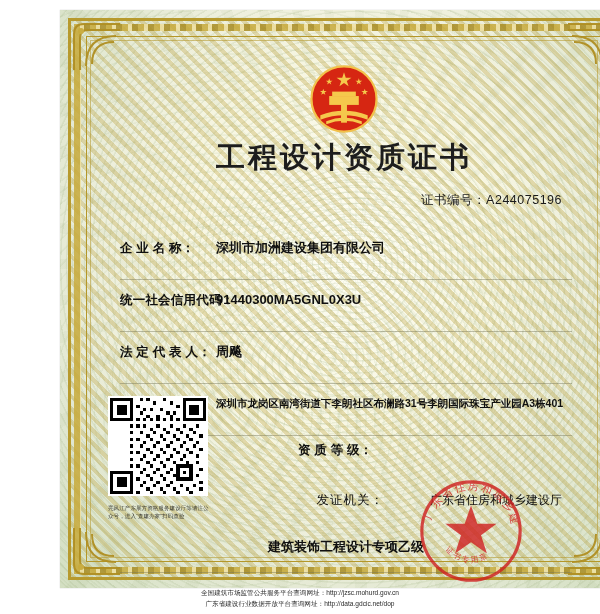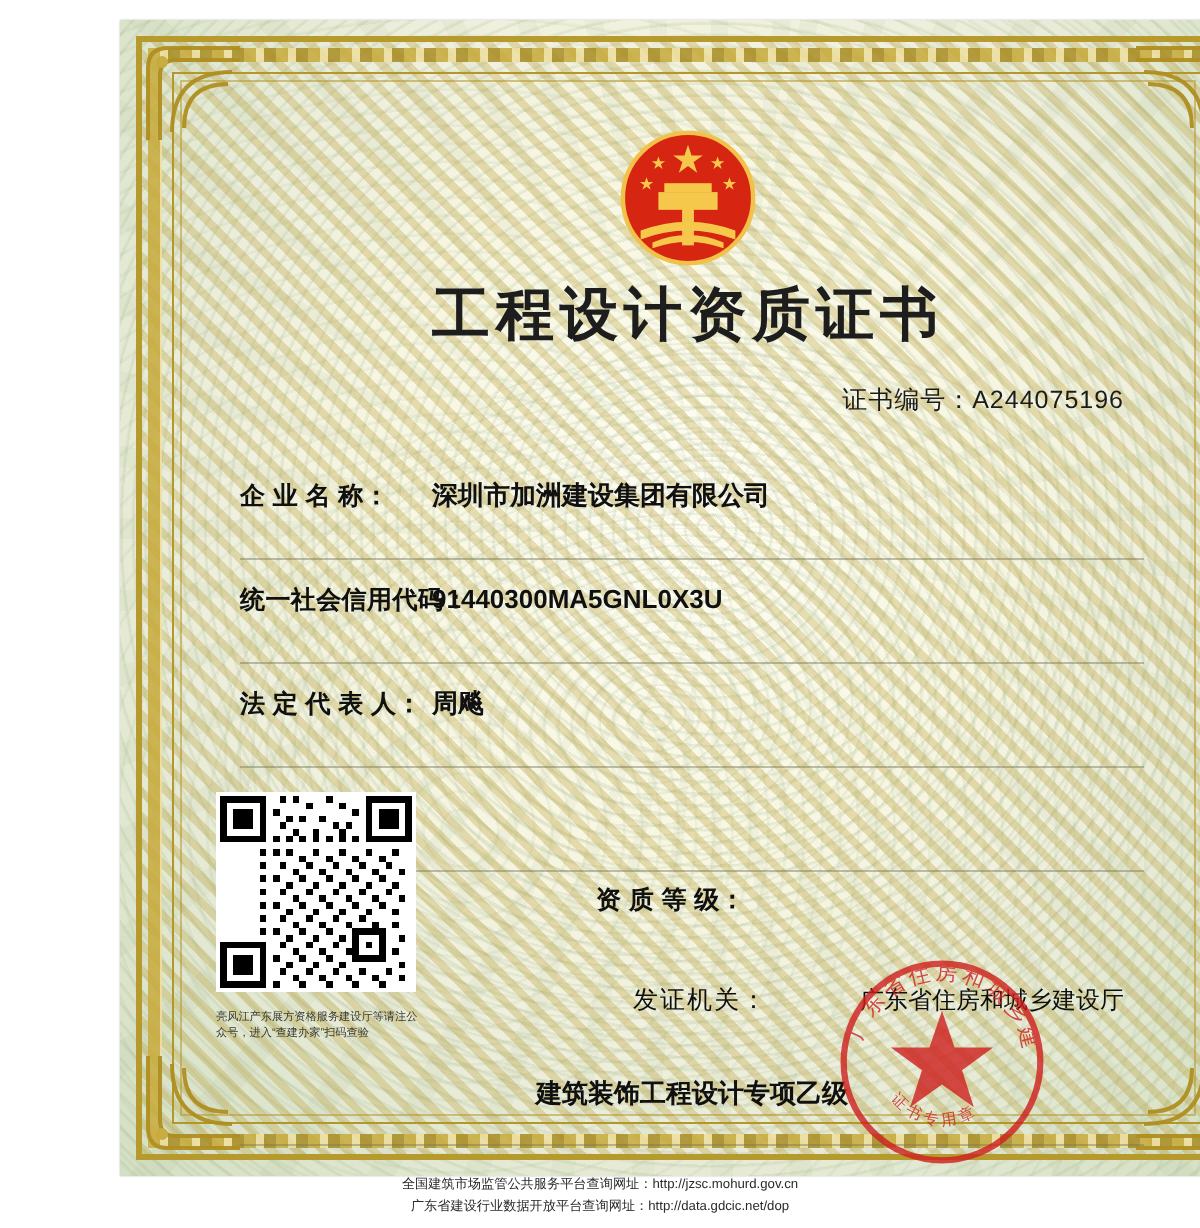--- a/index.html
+++ b/index.html
@@ -245,20 +245,21 @@
       <div class="row">
         <div class="lbl">统一社会信用代码：</div>
         <div class="val">91440300MA5GNL0X3U</div>
       </div>
       <div class="row">
         <div class="lbl">法 定 代 表 人：</div>
         <div class="val">周飚</div>
       </div>
       <div class="row">
         <div class="lbl">注 册 地 址：</div>
+        <div class="val small">深圳市龙岗区南湾街道下李朗社区布澜路31号李朗国际珠宝产业园A3栋401</div>
       </div>
       <div class="row">
         <div class="lbl">资 质 等 级：</div>
         <div class="val">建筑装饰工程设计专项乙级</div>
       </div>
     </div>
 
     <div class="qr-wrap">
       <svg class="qr" viewBox="0 0 29 29" shape-rendering="crispEdges">
         <rect width="29" height="29" fill="#ffffff"></rect>

